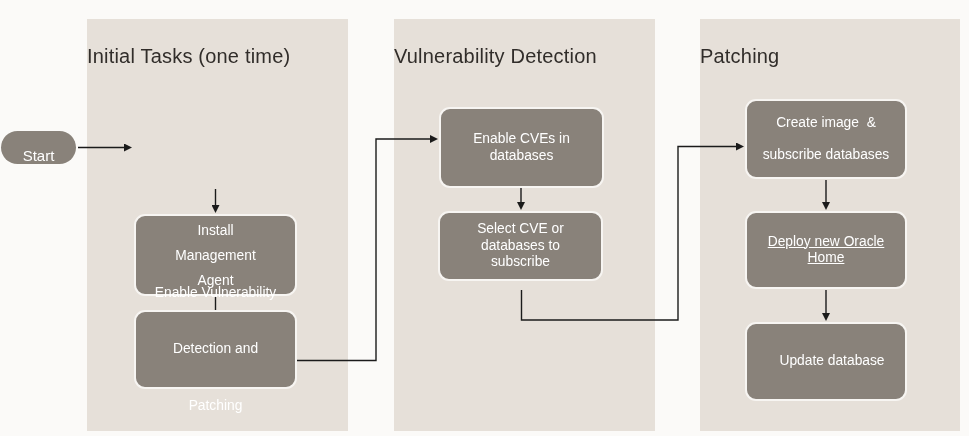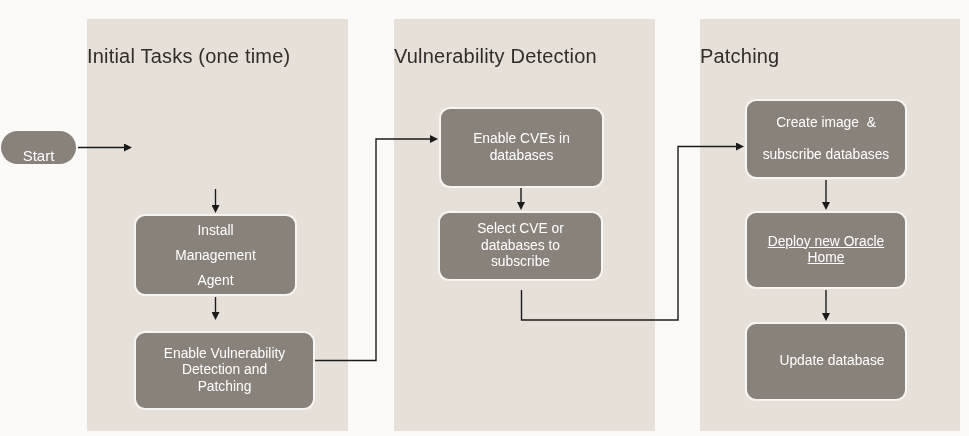--- a/index.html
+++ b/index.html
@@ -94,21 +94,21 @@
 
   <div class="start-pill">
     <span class="line">Start</span>
   </div>
 
   <div class="box spread" style="left:134px;top:214px;width:163px;height:82px;">
     <span class="line">Install</span>
     <span class="line">Management</span>
     <span class="line">Agent</span>
   </div>
-  <div class="box" style="left:134px;top:331px;width:181px;height:79px;">
+  <div class="box" style="left:134px;top:310px;width:163px;height:79px;gap:40px;">
     <span class="line">Enable Vulnerability</span>
     <span class="line">Detection and</span>
     <span class="line">Patching</span>
   </div>
 
   <div class="box" style="left:439px;top:107px;width:165px;height:81px;">
     <span class="line">Enable CVEs in</span>
     <span class="line">databases</span>
   </div>
   <div class="box" style="left:438px;top:211px;width:165px;height:70px;">

